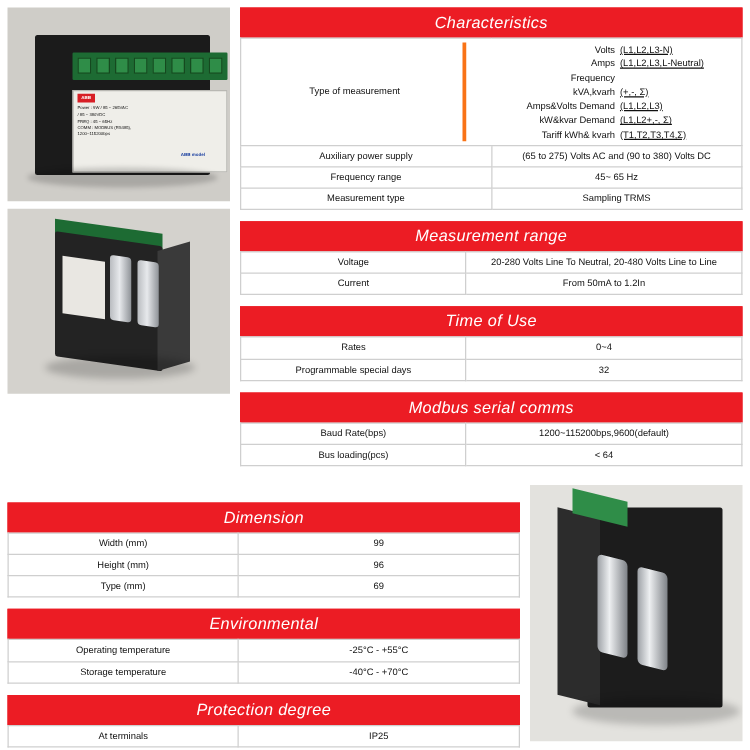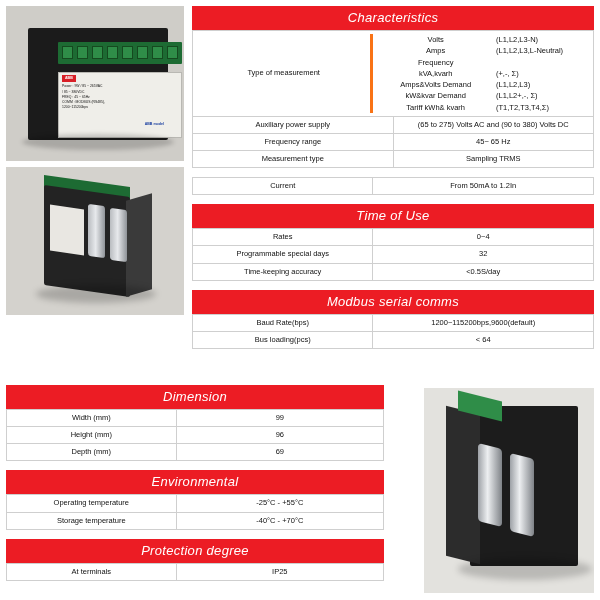--- a/index.html
+++ b/index.html
@@ -53,36 +53,36 @@
     display: flex; align-items: center; justify-content: center;
     font-size: 7.5px;
     border-right: 3px solid #f97316;
   }
   .mt-right { flex: 1 1 auto; }
   .mt-row {
     display: flex;
     font-size: 7.5px;
     line-height: 1.5;
   }
-  .mt-row .a { flex: 1 1 auto; text-align: center; padding-left: 6px; }
-  .mt-row .b { flex: 0 0 45%; text-align: left; padding-left: 4px; }
+  .mt-row .a { flex: 1 1 auto; text-align: right; padding-left: 6px; }
+  .mt-row .b { flex: 0 0 45%; text-align: left; padding-left: 4px; text-decoration: underline; }
   td.nopad { padding: 0; }
 
   
   .col-right {
     position: absolute;
     left: 192px; top: 6px; width: 402px;
   }
   .col-left-top {
     position: absolute;
     left: 6px; top: 6px; width: 178px;
   }
   .bottom-left {
     position: absolute;
-    left: 6px; top: 385px; width: 378px;
+    left: 6px; top: 402px; width: 410px;
   }
   .gap { height: 9px; }
 
   
   .photo1 {
     position: relative;
     width: 178px; height: 155px;
     background: #cfcdc8;
     overflow: hidden;
   }
@@ -323,46 +323,47 @@
       </tr>
       <tr>
         <td class="label">Measurement type</td>
         <td class="value">Sampling TRMS</td>
       </tr>
     </tbody>
       </table>
 
     <div class="gap"></div>
 
-    <table class="spec">
-      <tbody>
+    <div class="sec-header">Measurement range</div>
+    <table class="spec">
+      <tbody>
+          <tr>
+        <td class="label">Voltage</td>
+        <td class="value">20-280 Volts Line To Neutral, 20-480 Volts Line to Line</td>
+      </tr>
       <tr>
         <td class="label">Current</td>
         <td class="value">From 50mA to 1.2In</td>
       </tr>
     </tbody>
       </table>
 
     <div class="gap"></div>
 
     <div class="sec-header">Time of Use</div>
     <table class="spec">
       <tbody>
           <tr>
         <td class="label">Rates</td>
         <td class="value">0~4</td>
       </tr>
       <tr>
         <td class="label">Programmable special days</td>
         <td class="value">32</td>
       </tr>
-      <tr>
-        <td class="label">Time-keeping accuracy</td>
-        <td class="value">&lt;0.5S/day</td>
-      </tr>
     </tbody>
       </table>
 
     <div class="gap"></div>
 
     <div class="sec-header">Modbus serial comms</div>
     <table class="spec">
       <tbody>
       <tr>
         <td class="label">Baud Rate(bps)</td>
@@ -384,21 +385,21 @@
       <tbody>
           <tr>
         <td class="label">Width (mm)</td>
         <td class="value">99</td>
       </tr>
       <tr>
         <td class="label">Height (mm)</td>
         <td class="value">96</td>
       </tr>
       <tr>
-        <td class="label">Depth (mm)</td>
+        <td class="label">Type (mm)</td>
         <td class="value">69</td>
       </tr>
     </tbody>
       </table>
 
     <div class="gap"></div>
 
     <div class="sec-header">Environmental</div>
     <table class="spec">
       <tbody>

